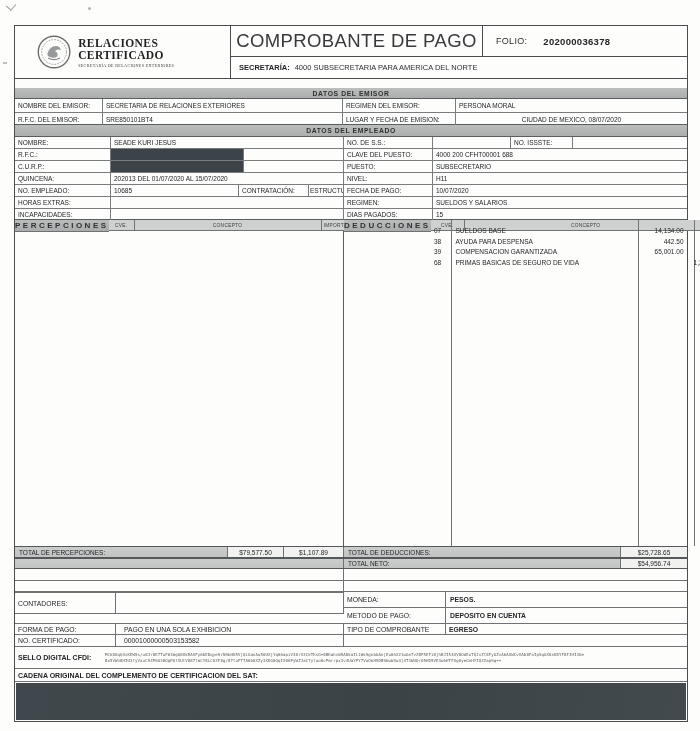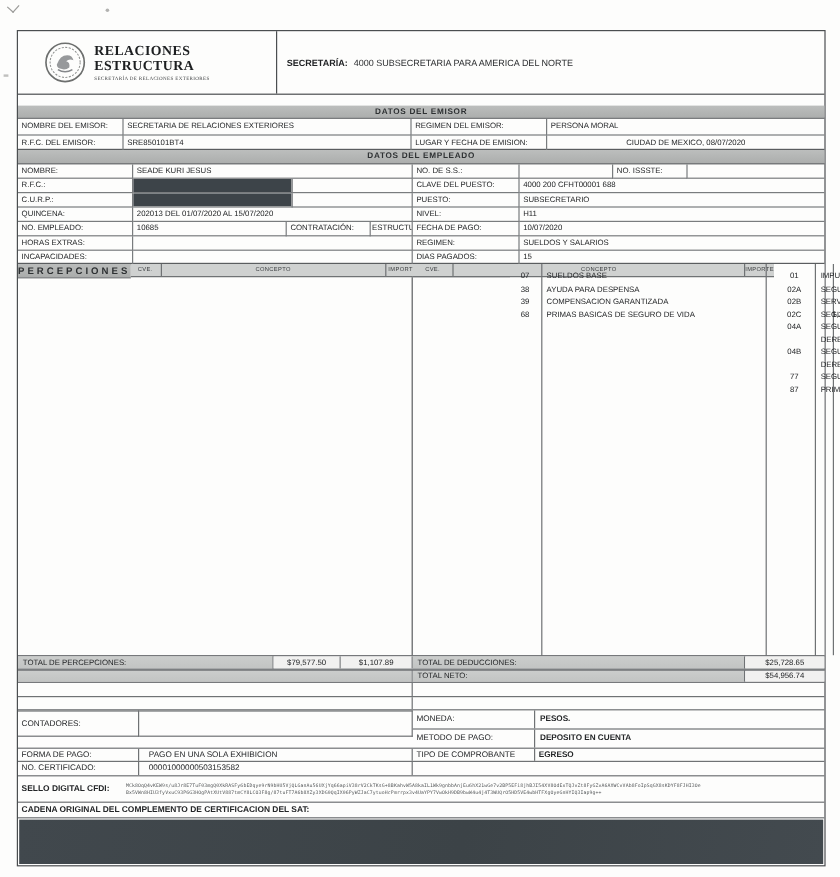--- a/index.html
+++ b/index.html
@@ -124,25 +124,32 @@
 
     <div class="abs header-box">
       <div class="logo-cell">
         <svg width="38" height="38" viewBox="0 0 40 40">
           <circle cx="20" cy="20" r="18.5" fill="none" stroke="#6d6f6e" stroke-width="1.6"></circle>
           <circle cx="20" cy="20" r="14.5" fill="none" stroke="#8f9190" stroke-width="1" stroke-dasharray="2 1.4"></circle>
           <path d="M12 22 Q15 13 22 13 Q27 13 28 18 Q24 16 21 19 Q25 20 24 25 Q20 28 15 26 Q12 25 12 22 Z" fill="#85878a" opacity="0.85"></path>
           <path d="M13 27 Q20 31 27 27" stroke="#85878a" stroke-width="1.4" fill="none"></path>
         </svg>
         <div>
-          <div class="brand">RELACIONES ESTRUCTURA</div>
+          <div class="brand">RELACIONES CERTIFICADO</div>
           <div class="brand-sub">SECRETARÍA DE RELACIONES EXTERIORES</div>
         </div>
       </div>
       <div class="header-right">
+        <div class="header-top">
+          <div class="title-cell">COMPROBANTE DE PAGO</div>
+          <div class="folio-cell">
+            <span class="folio-lbl">FOLIO:</span>
+            <span class="folio-val">202000036378</span>
+          </div>
+        </div>
         <div class="adsc-row">
           <span class="adsc-lbl">SECRETARÍA:</span>
           <span class="adsc-val">4000 SUBSECRETARIA PARA AMERICA DEL NORTE</span>
         </div>
       </div>
     </div>
 
     <div class="abs bar bar-emisor">DATOS DEL EMISOR</div>
     <div class="abs emisor-grid">
       <div class="erow">
@@ -251,20 +258,21 @@
               <div class="c-cve" style="width:26px">68</div>
               <div class="c-con" style="width:187px">PRIMAS BASICAS DE SEGURO DE VIDA</div>
               <div class="c-grav" style="width:56px"></div>
               <div class="c-exe">1,307.89</div>
             </div>
           </div>
         </div>
       </div>
 
       <div class="tbl tbl-right">
+        <div class="tbar">DEDUCCIONES</div>
         <div class="thead">
           <div style="width:34px">CVE.</div>
           <div style="width:243px">CONCEPTO</div>
           <div style="flex:1">IMPORTE</div>
         </div>
         <div class="tbody">
           <div class="vline" style="left:34px"></div>
           <div class="vline" style="left:277px"></div>
           <div class="rows">
             <div class="trow">

